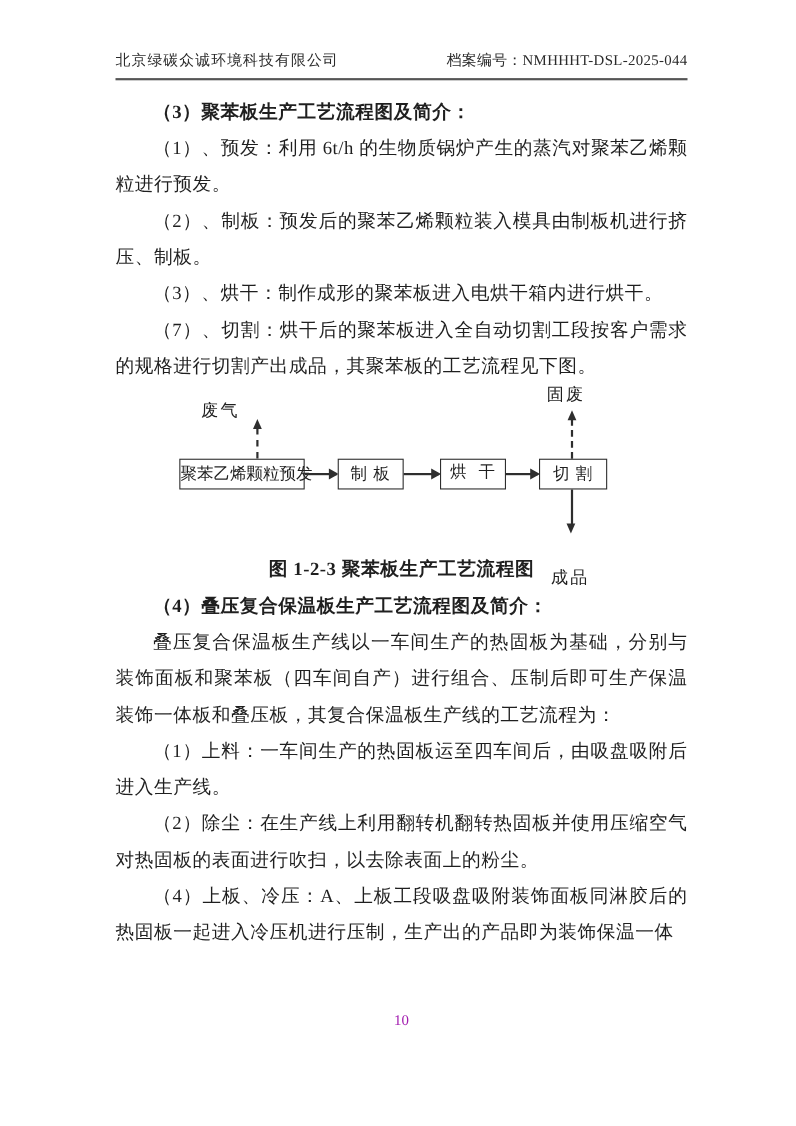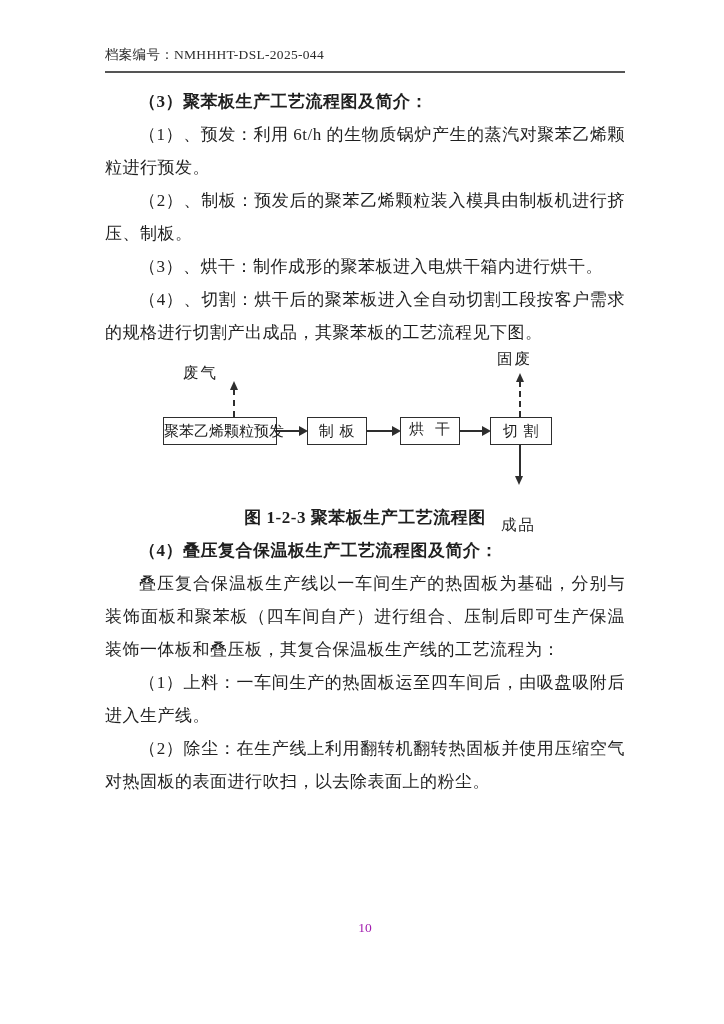--- a/index.html
+++ b/index.html
@@ -62,30 +62,31 @@
     position:absolute;left:105px;top:920px;width:520px;
     text-align:center;font-size:13.5px;color:#a21caf;
   }
 </style>
 </head>
 <body>
 
 <div class="page">
 
   <div class="header">
+    <span class="company">北京绿碳众诚环境科技有限公司</span>
     <span class="fileno">档案编号：NMHHHT-DSL-2025-044</span>
   </div>
 
   <div class="content">
 
     <p class="para heading">（3）聚苯板生产工艺流程图及简介：</p>
     <p class="para">（1）、预发：利用 6t/h 的生物质锅炉产生的蒸汽对聚苯乙烯颗粒进行预发。</p>
     <p class="para">（2）、制板：预发后的聚苯乙烯颗粒装入模具由制板机进行挤压、制板。</p>
     <p class="para">（3）、烘干：制作成形的聚苯板进入电烘干箱内进行烘干。</p>
-    <p class="para">（4）、切割：烘干后的聚苯板进入全自动切割工段按客户需求的规格进行切割产出成品，其聚苯板的工艺流程见下图。</p>
+    <p class="para">（7）、切割：烘干后的聚苯板进入全自动切割工段按客户需求的规格进行切割产出成品，其聚苯板的工艺流程见下图。</p>
 
     <div class="diagram">
       <span class="dlabel" style="left:78px;top:14px;">废气</span>
       <span class="vdash" style="left:128px;top:40px;height:28px;"></span>
 
       <div class="fbox" style="left:58px;top:68px;width:112px;letter-spacing:0;">聚苯乙烯颗粒预发</div>
       <span class="harrow" style="left:172px;top:81px;width:29px;"></span>
       <div class="fbox" style="left:202px;top:68px;width:58px;">制 板</div>
       <span class="harrow" style="left:262px;top:81px;width:32px;"></span>
       <div class="fbox" style="left:295px;top:68px;width:58px;font-family:Liberation Mono, monospace;">烘 干</div>
@@ -97,20 +98,21 @@
       <span class="vsolid" style="left:414px;top:96px;height:32px;"></span>
       <span class="dlabel" style="left:396px;top:130px;margin-top:36px;">成品</span>
     </div>
 
     <p class="caption">图 1-2-3 聚苯板生产工艺流程图</p>
 
     <p class="para heading">（4）叠压复合保温板生产工艺流程图及简介：</p>
     <p class="para">叠压复合保温板生产线以一车间生产的热固板为基础，分别与装饰面板和聚苯板（四车间自产）进行组合、压制后即可生产保温装饰一体板和叠压板，其复合保温板生产线的工艺流程为：</p>
     <p class="para">（1）上料：一车间生产的热固板运至四车间后，由吸盘吸附后进入生产线。</p>
     <p class="para">（2）除尘：在生产线上利用翻转机翻转热固板并使用压缩空气对热固板的表面进行吹扫，以去除表面上的粉尘。</p>
+    <p class="para">（4）上板、冷压：A、上板工段吸盘吸附装饰面板同淋胶后的热固板一起进入冷压机进行压制，生产出的产品即为装饰保温一体</p>
 
   </div>
 
   <div class="footer">
     <span>10</span>
   </div>
 
 </div>
 
 </body></html>

